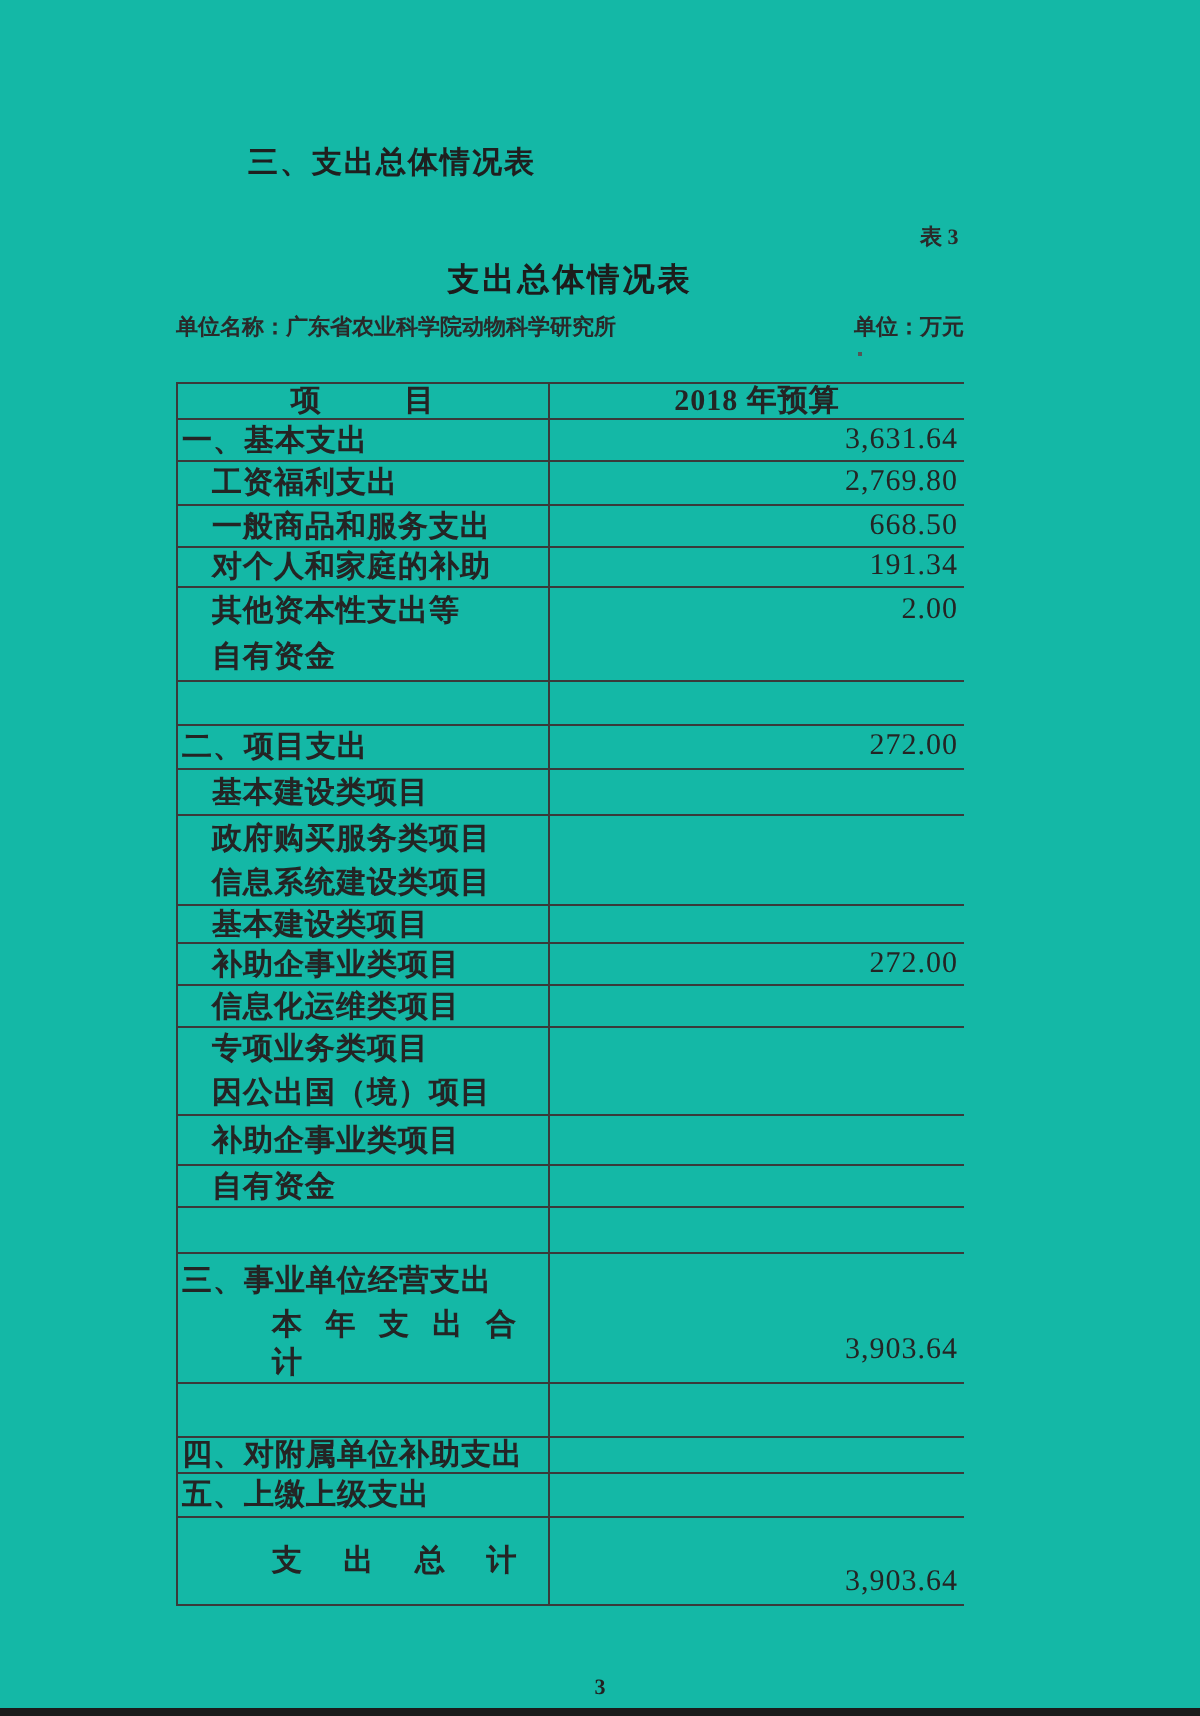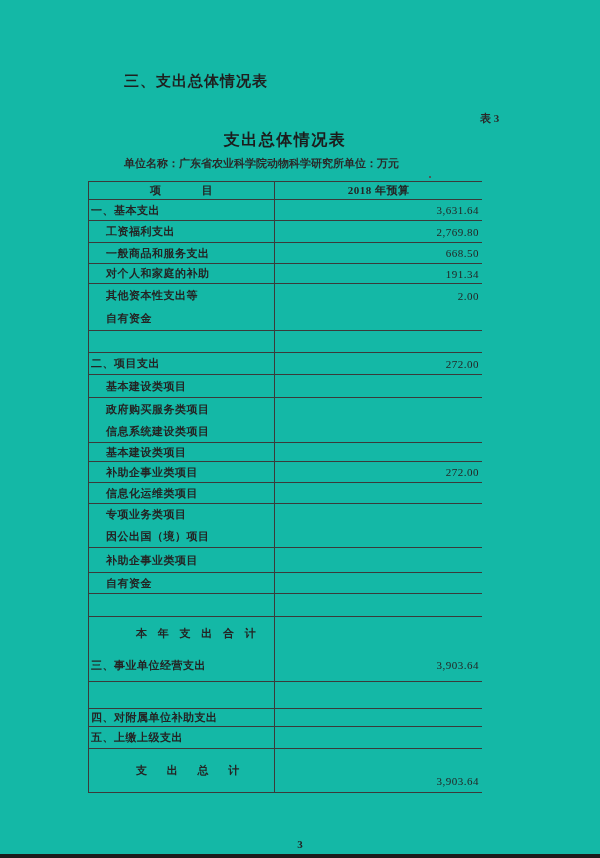--- a/index.html
+++ b/index.html
@@ -4,34 +4,34 @@
 <style>
   html,body{margin:0;padding:0;background:#ffffff;}
   .page{
     position:relative;width:600px;height:858px;background:#14b8a6;overflow:hidden;
     font-family:"Liberation Serif","DejaVu Serif",serif;color:#262626;
   }
   .section-heading{
     position:absolute;left:124px;top:72px;font-size:15px;font-weight:bold;
     letter-spacing:1px;color:#1f1f1f;
   }
-  .table-tag{position:absolute;left:460px;top:111px;font-size:11px;font-weight:bold;color:#2a2a2a;margin-left:20px;}
+  .table-tag{position:absolute;left:460px;top:111px;font-size:11px;font-weight:bold;color:#2a2a2a;}
   .doc-title{
     position:absolute;left:88px;top:130px;width:394px;text-align:center;
     font-size:16px;font-weight:bold;letter-spacing:1.5px;color:#1c1c1c;
   }
   .meta-row{
     position:absolute;left:88px;top:156px;width:394px;display:flex;
-    justify-content:flex-start;font-size:11px;font-weight:bold;color:#2a2a2a;margin-left:36px;
+    justify-content:space-between;font-size:11px;font-weight:bold;color:#2a2a2a;
   }
   .artifact-dot{position:absolute;left:429px;top:176px;width:2px;height:2px;background:#555;}
   .tbl{
-    position:absolute;left:88px;top:181px;width:394px;
+    position:absolute;left:88px;top:191px;width:394px;
     border-top:1px solid #3a3a3a;border-left:1px solid #3a3a3a;
-    font-size:11px;color:#242424;box-sizing:border-box;
+    font-size:15px;color:#242424;box-sizing:border-box;
   }
   .row{display:flex;border-bottom:1px solid #3a3a3a;box-sizing:border-box;}
   .c-l{width:186px;border-right:1px solid #3a3a3a;box-sizing:border-box;
        display:flex;flex-direction:column;justify-content:center;overflow:hidden;}
   .c-r{flex:1;display:flex;flex-direction:column;justify-content:center;overflow:hidden;}
   .line{flex:1;display:flex;align-items:center;}
   .lab{font-weight:bold;letter-spacing:0.5px;}
   .num{justify-content:flex-end;padding-right:3px;letter-spacing:0.5px;}
   .ind0{padding-left:2px;}
   .ind1{padding-left:17px;}
@@ -215,22 +215,22 @@
       <div class="c-l">
           <div class="line lab ind0"></div>
         </div>
       <div class="c-r">
           <div class="line num"></div>
         </div>
     </div>
 
     <div class="row" style="height:65px">
       <div class="c-l">
+        <div class="line lab ind0">三、事业单位经营支出</div>
         <div class="line lab tot-a">本 年 支 出 合 计</div>
-        <div class="line lab ind0">三、事业单位经营支出</div>
       </div>
       <div class="c-r">
         <div class="line num"></div>
         <div class="line num">3,903.64</div>
       </div>
     </div>
 
     <div class="row" style="height:27px">
       <div class="c-l">
           <div class="line lab ind0"></div>

